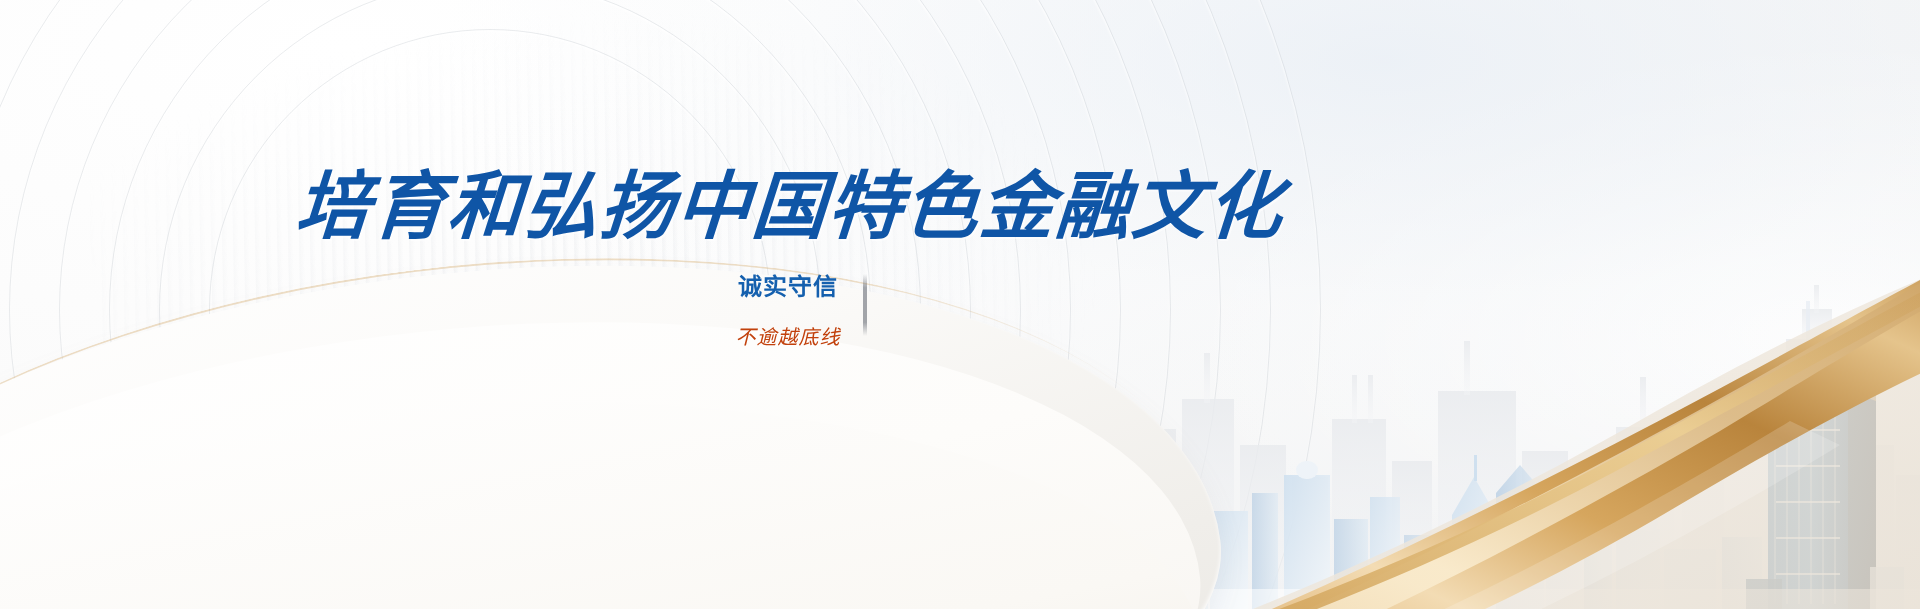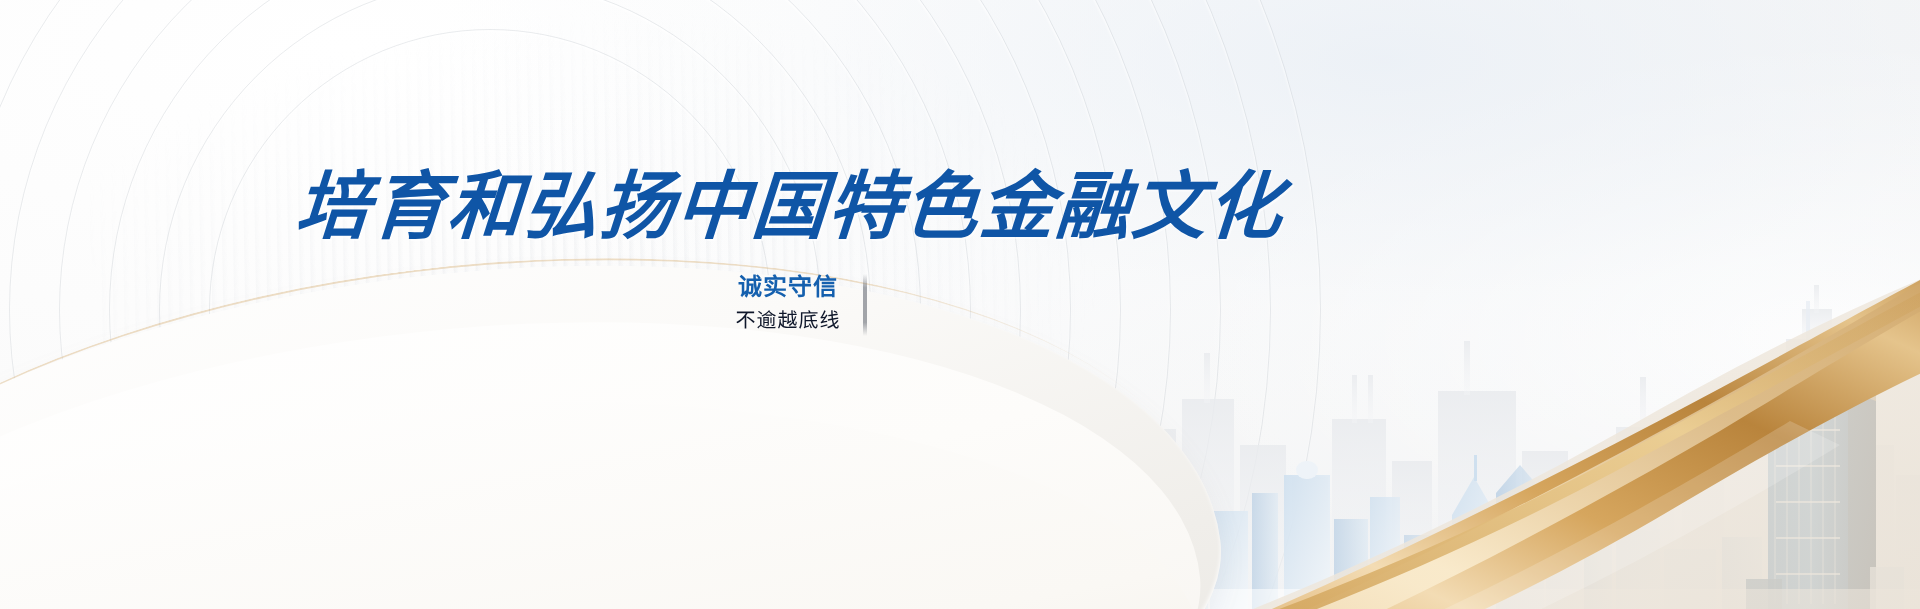--- a/index.html
+++ b/index.html
@@ -112,23 +112,23 @@
   }
   .pillar{
     display:flex;flex-direction:column;align-items:center;
     min-width:104px;padding:0 22px;
   }
   .pillar .p-title{
     font-size:24px;font-weight:700;color:#1560AE;
     letter-spacing:1px;line-height:1.25;white-space:nowrap;
   }
   .pillar .p-sub{
-    margin-top:6px;
-    font-size:20px;font-weight:400;color:#0f172a;
-    letter-spacing:1px;line-height:1.25;white-space:nowrap;
+    margin-top:23px;
+    font-size:20px;font-weight:400;color:#c2410c;
+    letter-spacing:1px;line-height:1.25;white-space:nowrap;font-style:italic;
   }
   .divider{
     width:1px;height:62px;margin-top:2px;
     background:linear-gradient(180deg,rgba(90,95,105,0) 0%,rgba(90,95,105,.55) 22%,rgba(90,95,105,.55) 78%,rgba(90,95,105,0) 100%);
     flex:0 0 1px;
   }
 </style>
 </head>
 <body>
 

